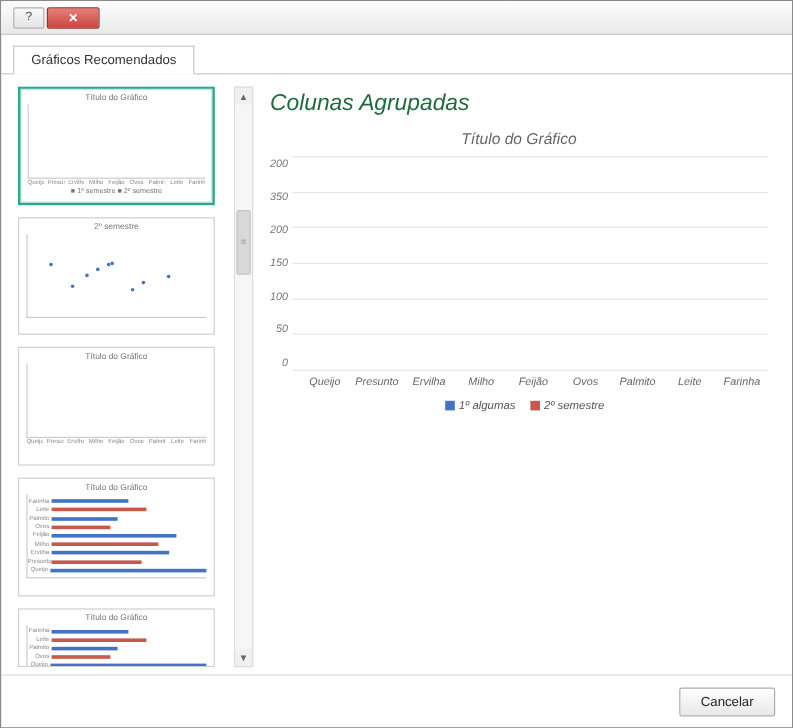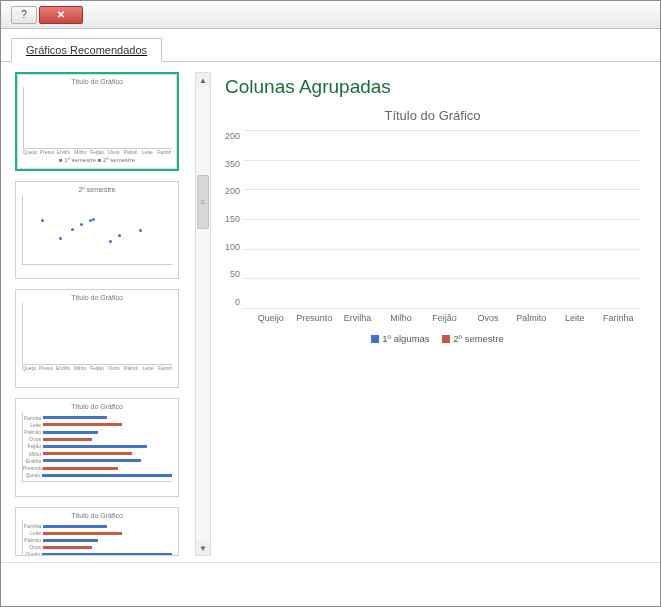--- a/index.html
+++ b/index.html
@@ -4,21 +4,21 @@
 <style>
   * { box-sizing: border-box; margin: 0; padding: 0; }
   body { font-family: "Segoe UI", Tahoma, sans-serif; font-size: 11px; background: #fff; width: 661px; height: 607px; overflow: hidden; }
   .dialog { width: 661px; height: 607px; border: 1px solid #8a8a8a; background: #fff; display: flex; flex-direction: column; }
   .titlebar { height: 28px; background: linear-gradient(to bottom,#fdfdfd,#e9e9e9); border-bottom: 1px solid #c0c0c0; display: flex; align-items: center; padding: 0 4px 0 10px; }
   .titlebar .title { flex: 1; font-size: 12px; color: #222; }
   .titlebar .winbtns { display: flex; gap: 2px; }
   .winbtn { width: 26px; height: 18px; border: 1px solid #b0b0b0; border-radius: 2px; background: linear-gradient(to bottom,#fafafa,#e4e4e4); display: flex; align-items: center; justify-content: center; font-size: 10px; color: #444; }
   .winbtn.close { width: 44px; background: linear-gradient(to bottom,#e77f7a,#c84740); border-color:#a03030; color:#fff; font-weight:bold; }
   .tabsrow { padding: 8px 10px 0 10px; border-bottom: 1px solid #c9c9c9; }
-  .tabs { display: flex; position: relative; top:1px;text-decoration:underline; }
+  .tabs { display: flex; position: relative; top:1px; }
   .tab { padding: 5px 14px; border: 1px solid #c9c9c9; background:#f3f3f3; font-size: 11px; color:#333; border-bottom: none; }
   .tab.active { background:#fff; border-bottom: 1px solid #fff; position: relative; z-index:2; }
   .body { flex: 1; display: flex; padding: 10px 14px 6px 14px; overflow: hidden; }
   .thumbs { width: 176px; display: flex; flex-direction: column; gap: 10px; overflow: hidden; }
   .thumb { width: 164px; height: 100px; border: 1px solid #d0d0d0; background:#fff; padding: 4px 6px; }
   .thumb.selected { border: 2px solid #2aa98e; box-shadow: 0 0 0 1px #bfe9df inset; }
   .thumb .tt { text-align:center; font-size: 7px; color:#777; margin-bottom:2px; }
   .thumb .tl { text-align:center; font-size: 6px; color:#777; margin-top:2px; }
   .mini-bars { height: 62px; display:flex; align-items:flex-end; gap:3px; border-bottom:1px solid #ccc; border-left:1px solid #ccc; padding:0 2px; }
   .mini-group { display:flex; align-items:flex-end; gap:1px; flex:1; }
@@ -33,21 +33,21 @@
   .hrow { display:flex; align-items:center; gap:2px; }
   .hlab { font-size:5px; color:#888; width:18px; text-align:right; }
   .hbar { height:3px; }
   .hbar.blue { background:#4472c4; }
   .hbar.red { background:#c55a4b; }
   .scroll { width: 16px; background:#f0f0f0; border:1px solid #ddd; margin:0 4px; display:flex; flex-direction:column; align-items:center; }
   .scroll .arr { width:14px; height:14px; display:flex; align-items:center; justify-content:center; font-size:8px; color:#666; }
   .scroll .track { flex:1; width:14px; background:#f6f6f6; position:relative; }
   .scroll .thumbk { position:absolute; top:88px; left:1px; width:12px; height:54px; background:#d8d8d8; border:1px solid #c4c4c4; border-radius:2px; }
   .scroll .thumbk::after { content:"≡"; position:absolute; top:50%; left:50%; transform:translate(-50%,-50%); font-size:8px; color:#999; }
-  .preview { flex:1; padding: 4px 6px 4px 10px; overflow:hidden; }
+  .preview { flex:1; padding: 4px 6px 4px 10px; overflow:hidden;font-style:italic; }
   .preview h2 { font-size: 19px; font-weight: normal; color: #1f6b3a; margin-bottom: 10px; }
   .chartbox { border: none; }
   .ctitle { text-align:center; font-size: 13px; color:#666; margin-bottom:8px; }
   .chart { display:flex; height:178px; }
   .yaxis { display:flex; flex-direction:column-reverse; justify-content:space-between; font-size:9px; color:#777; padding-right:4px; text-align:right; padding-bottom:2px; }
   .plot { flex:1; position:relative; }
   .grid { position:absolute; inset:0; }
   .grid .gl { position:absolute; left:0; right:0; border-top:1px solid #e6e6e6; }
   .barsrow { position:absolute; inset:0; display:flex; align-items:flex-end; padding:0 4px; }
   .grp { flex:1; display:flex; align-items:flex-end; justify-content:center; gap:2px; }
@@ -366,14 +366,15 @@
           <span class="sw blue"></span><span>1º algumas</span>
           <span class="sw red"></span><span>2º semestre</span>
         </div>
       </div>
 
     </div>
 
   </div>
 
   <div class="footer">
+    <button class="btn">Cancelar</button>
   </div>
 </div>
 
 </body></html>

